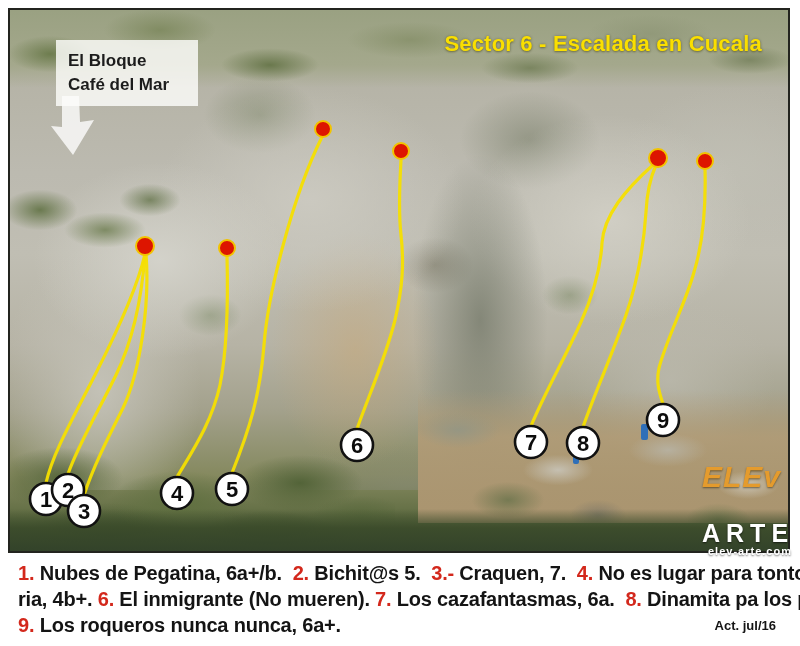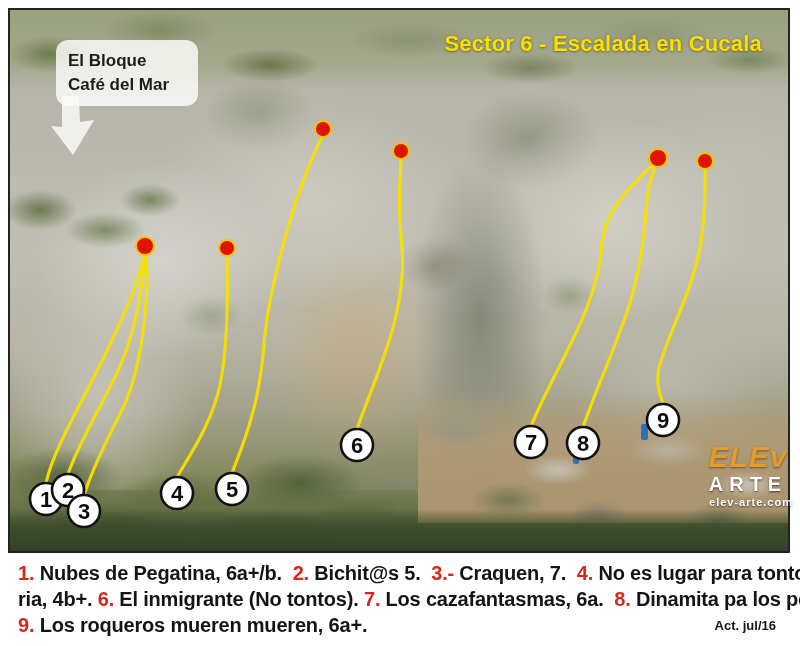--- a/index.html
+++ b/index.html
@@ -68,27 +68,27 @@
   .anchor{fill:#dd1500;stroke:#f2c400;stroke-width:2;}
   .marker-circle{fill:#ffffff;stroke:#111111;stroke-width:2.6;}
   .marker-num{font:700 22px "Liberation Sans",sans-serif;fill:#0c0c0c;text-anchor:middle;}
   .climber{fill:#2f6fb8;}
   .arrow{fill:rgba(255,255,255,.78);}
   
   .title{position:absolute;top:31px;right:38px;z-index:6;color:#fadf00;
          font-size:22px;font-weight:700;letter-spacing:.2px;
          text-shadow:0 1px 2px rgba(70,70,0,.45), 0 0 3px rgba(0,0,0,.25);}
   .label-box{position:absolute;left:56px;top:40px;z-index:6;width:118px;
-         background:rgba(252,252,250,.82);border-radius:12px;padding:9px 12px;
+         background:rgba(252,252,250,.82);border-radius:0;padding:9px 12px;
          color:#1c1c1c;font-size:17px;font-weight:700;line-height:1.4;}
-  .logo{position:absolute;left:702px;top:442px;width:92px;z-index:6;text-align:center;}
+  .logo{position:absolute;left:702px;top:462px;width:92px;z-index:6;text-align:left;}
   .logo-elev{color:#e49b2d;font-size:30px;font-weight:700;font-style:italic;line-height:30px;
          letter-spacing:1px;text-shadow:0 1px 2px rgba(40,30,0,.55);}
-  .logo-arte{color:#ffffff;font-size:20px;font-weight:700;letter-spacing:6px;line-height:24px;
-         text-shadow:0 1px 2px rgba(0,0,0,.6);}
+  .logo-arte{color:#ffffff;font-size:25px;font-weight:700;letter-spacing:6px;line-height:24px;
+         text-shadow:0 1px 2px rgba(0,0,0,.6);margin-top:29px;}
   .logo-url{color:#ffffff;font-size:11px;font-weight:700;letter-spacing:1px;line-height:13px;
          text-shadow:0 1px 2px rgba(0,0,0,.6);margin-left:6px;}
   
   .caption{position:absolute;left:18px;top:560px;right:14px;z-index:6;color:#141414;
          font-size:20px;font-weight:700;letter-spacing:-0.2px;}
   .cap-line{white-space:pre;line-height:26px;}
   .caption .red{color:#d3281c;}
   .updated{position:absolute;right:24px;top:618px;z-index:6;color:#141414;
          font-size:13px;font-weight:700;}
 </style>
@@ -176,19 +176,19 @@
   </div>
 
   <div class="logo">
     <div class="logo-elev">ELEv</div>
     <div class="logo-arte">ARTE</div>
     <div class="logo-url">elev-arte.com</div>
   </div>
 
   <div class="caption">
       <div class="cap-line"><span class="red">1.</span><span> Nubes de Pegatina, 6a+/b.  </span><span class="red">2.</span><span> Bichit@s 5.  </span><span class="red">3.-</span><span> Craquen, 7.  </span><span class="red">4.</span><span> No es lugar para tontos, 5+. </span></div>
-      <div class="cap-line"><span>ria, 4b+. </span><span class="red">6.</span><span> El inmigrante (No tontos). </span><span class="red">7.</span><span> Los cazafantasmas, 6a.  </span><span class="red">8.</span><span> Dinamita pa los pollos, 5.</span></div>
-      <div class="cap-line"><span class="red">9.</span><span> Los roqueros mueren mueren, 6a+.</span></div>
+      <div class="cap-line"><span>ria, 4b+. </span><span class="red">6.</span><span> El inmigrante (No mueren). </span><span class="red">7.</span><span> Los cazafantasmas, 6a.  </span><span class="red">8.</span><span> Dinamita pa los pollos, 5.</span></div>
+      <div class="cap-line"><span class="red">9.</span><span> Los roqueros nunca nunca, 6a+.</span></div>
     </div>
 
   <div class="updated">Act. jul/16</div>
 
 </div>
 
 </body></html>

